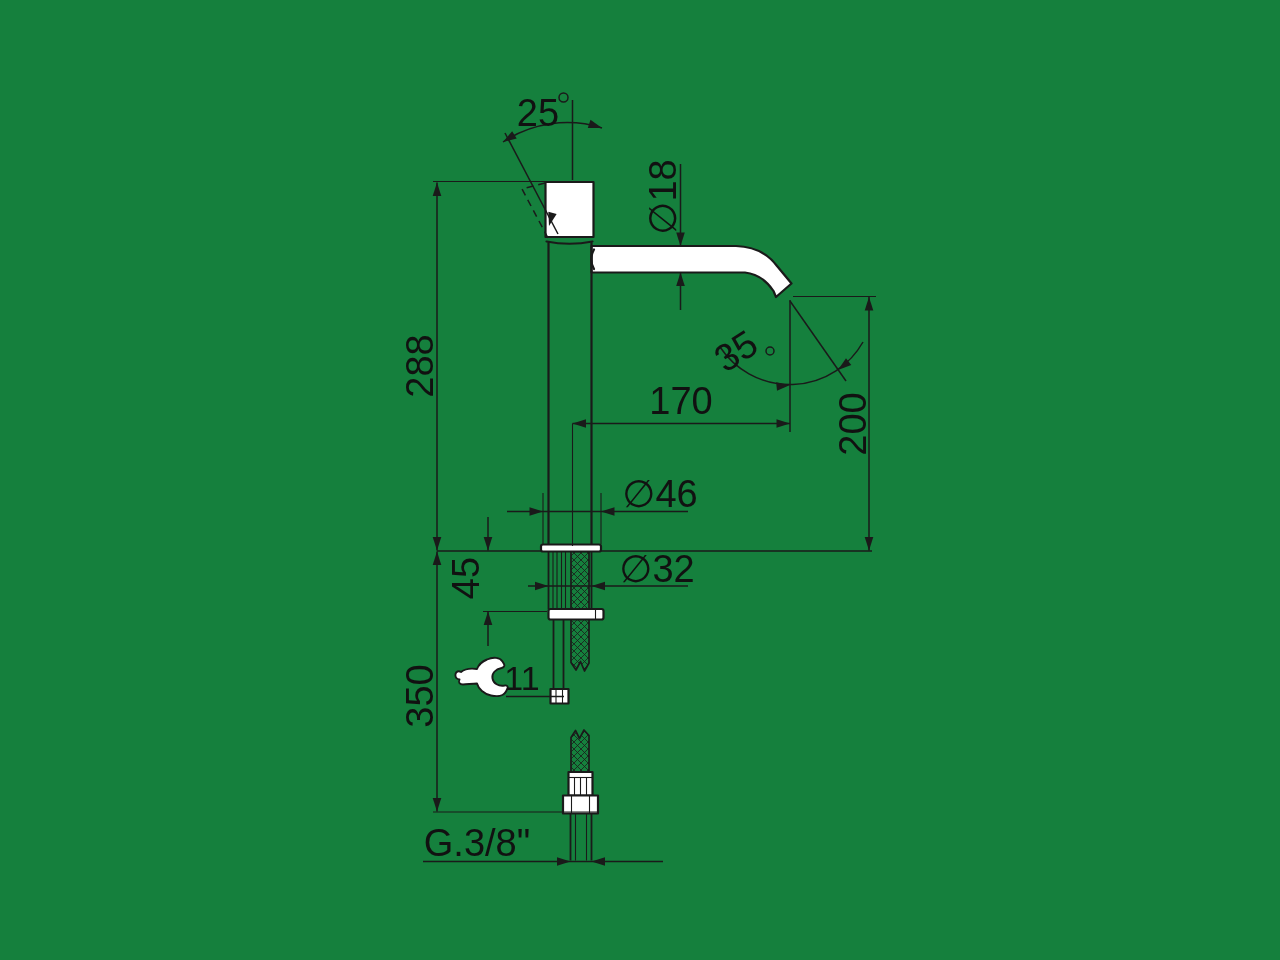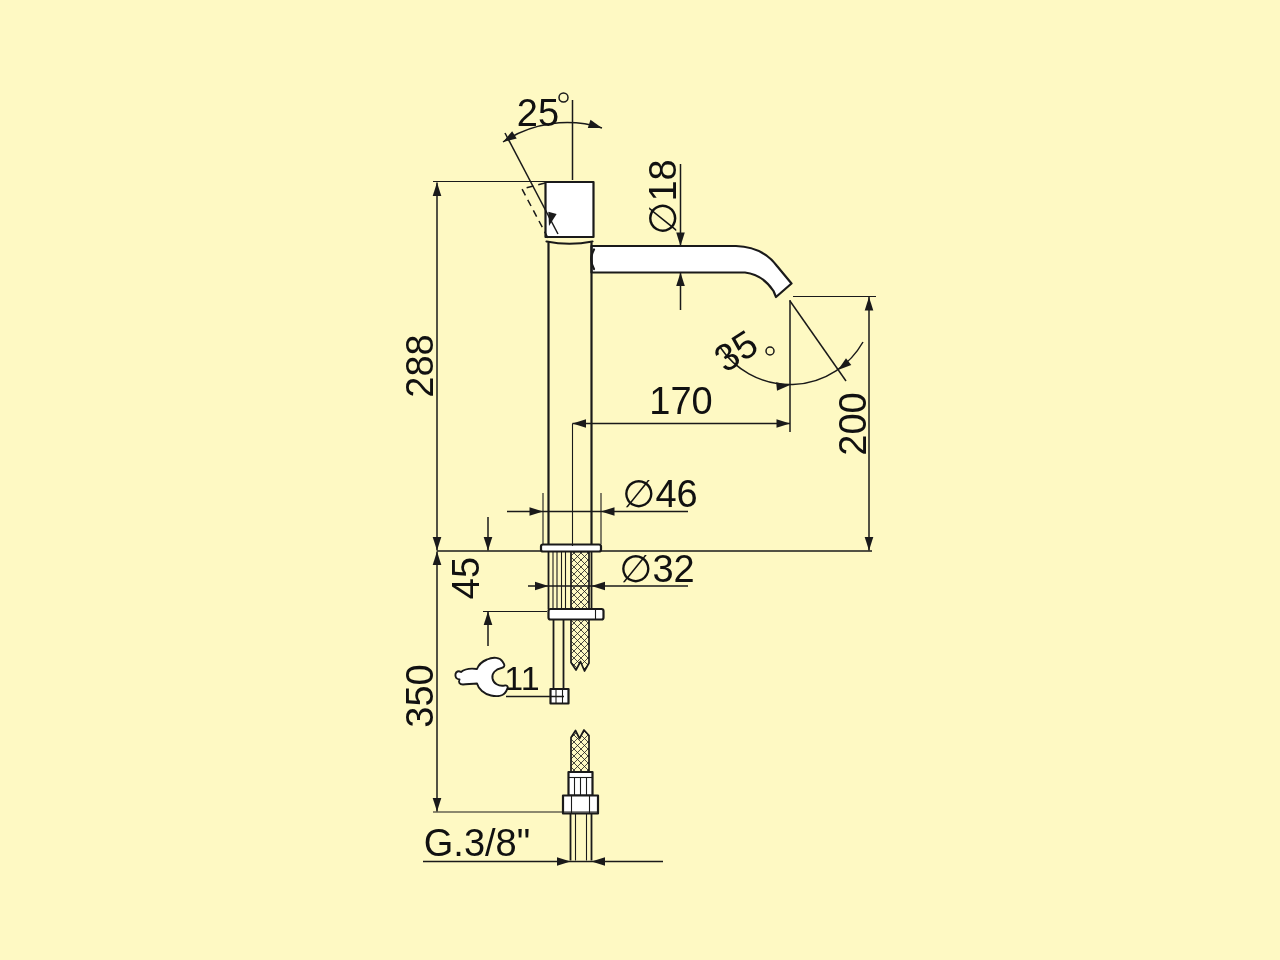--- a/index.html
+++ b/index.html
@@ -1,16 +1,16 @@
 <!DOCTYPE html>
 <html><head>
 <meta charset="utf-8">
 <style>
   html,body{margin:0;padding:0;background:#ffffff;}
-  .stage{position:relative;width:1280px;height:960px;background:#fef9c3;overflow:hidden;}
+  .stage{position:relative;width:1280px;height:960px;background:#15803d;overflow:hidden;}
   svg{display:block;}
   .outline{stroke:#1a1a1a;stroke-width:2.2;fill:#ffffff;stroke-linejoin:round;stroke-linecap:round;}
   .bare{stroke:#1a1a1a;stroke-width:2.2;fill:none;stroke-linejoin:round;stroke-linecap:round;}
   .mid{stroke:#1a1a1a;stroke-width:1.8;fill:none;}
   .dim{stroke:#1a1a1a;stroke-width:1.5;fill:none;}
   .xthin{stroke:#1a1a1a;stroke-width:1.1;fill:none;}
   .dash{stroke:#1a1a1a;stroke-width:1.5;fill:none;stroke-dasharray:7 5;}
   .arr{fill:#1a1a1a;stroke:none;}
   .hatchfill{fill:url(#hatch);stroke:#1a1a1a;stroke-width:1.7;stroke-linejoin:round;}
   text{font-family:"Liberation Sans","DejaVu Sans",sans-serif;font-size:38px;fill:#111111;}

